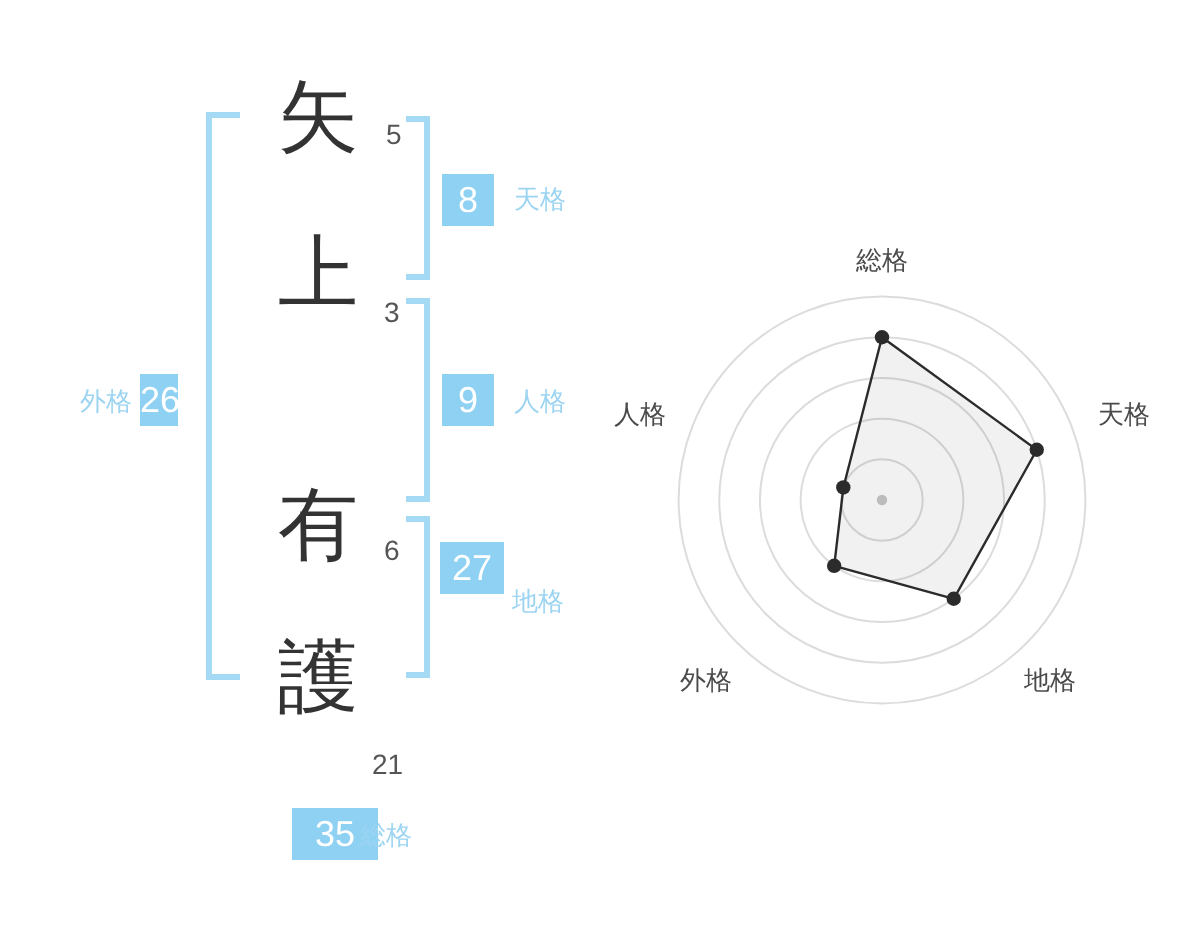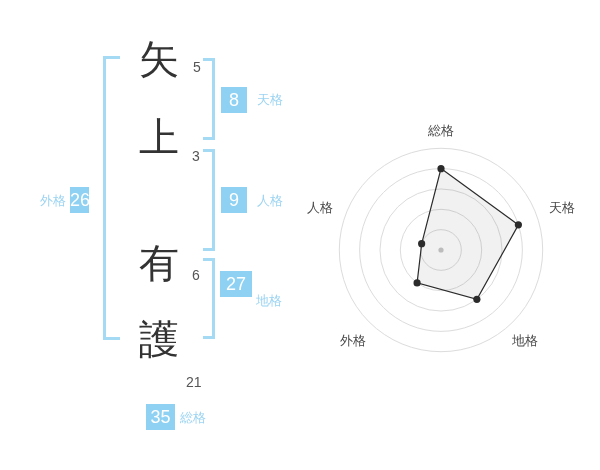--- a/index.html
+++ b/index.html
@@ -56,21 +56,21 @@
 
   <div class="bracket-left" style="left:103px; top:56px;  width:17px; height:284px;"></div>
   <div class="bracket-right" style="left:203px; top:58px;  width:12px; height:82px;"></div>
   <div class="bracket-right" style="left:203px; top:149px; width:12px; height:102px;"></div>
   <div class="bracket-right" style="left:203px; top:258px; width:12px; height:81px;"></div>
 
   <div class="badge" style="left:221px; top:87px;  width:26px;">8</div>
   <div class="badge" style="left:221px; top:187px; width:26px;">9</div>
   <div class="badge" style="left:220px; top:271px; width:32px;">27</div>
   <div class="badge" style="left:70px;  top:187px; width:19px;">26</div>
-  <div class="badge" style="left:146px; top:404px; width:29px;">35</div>
+  <div class="badge" style="left:146px; top:404px; width:43px;">35</div>
 
   <div class="kaku-label" style="left:257px; top:93px;">天格</div>
   <div class="kaku-label" style="left:257px; top:194px;">人格</div>
   <div class="kaku-label" style="left:256px; top:294px;">地格</div>
   <div class="kaku-label" style="left:40px;  top:194px;">外格</div>
   <div class="kaku-label" style="left:180px; top:411px;">総格</div>
 
   <svg class="radar-svg" width="300" height="300" viewBox="0 0 300 300">
       <circle cx="150" cy="150" r="101.7" fill="none" stroke="#dcdcdc" stroke-width="1"></circle>
       <circle cx="150" cy="150" r="81.36" fill="none" stroke="#dcdcdc" stroke-width="1"></circle>

